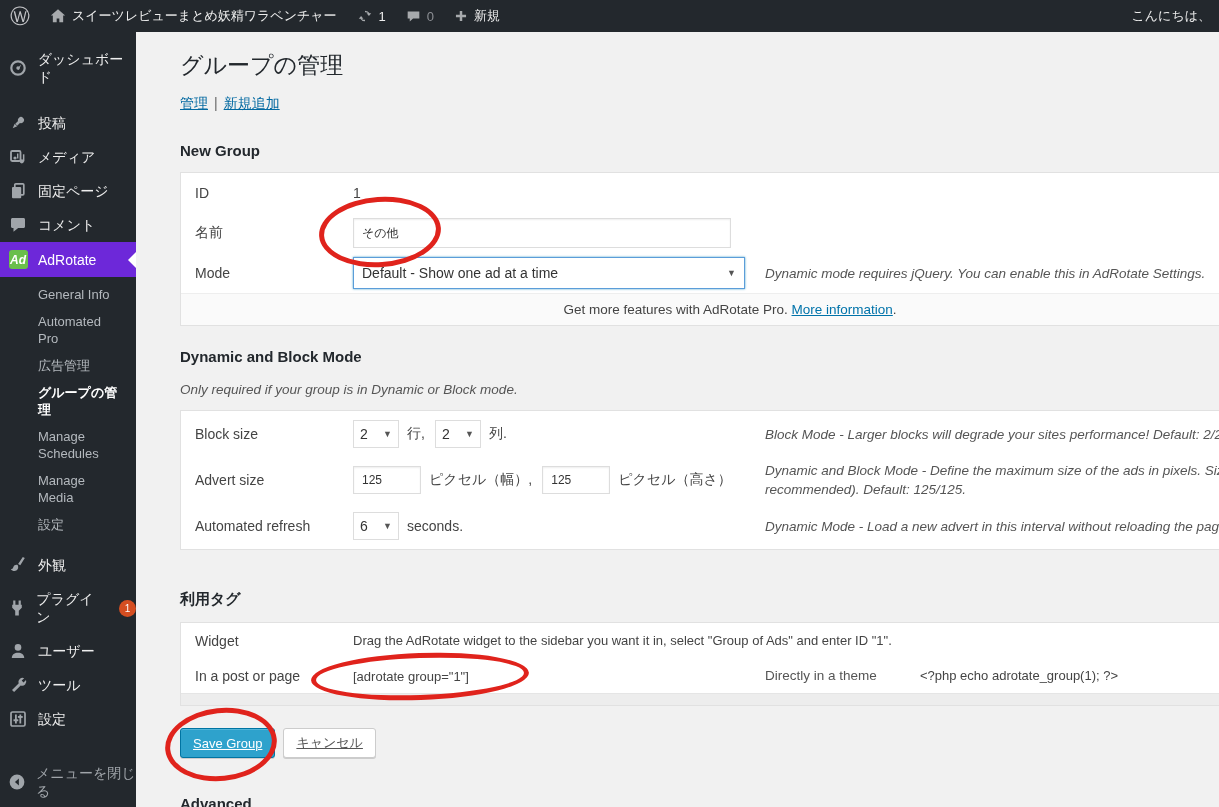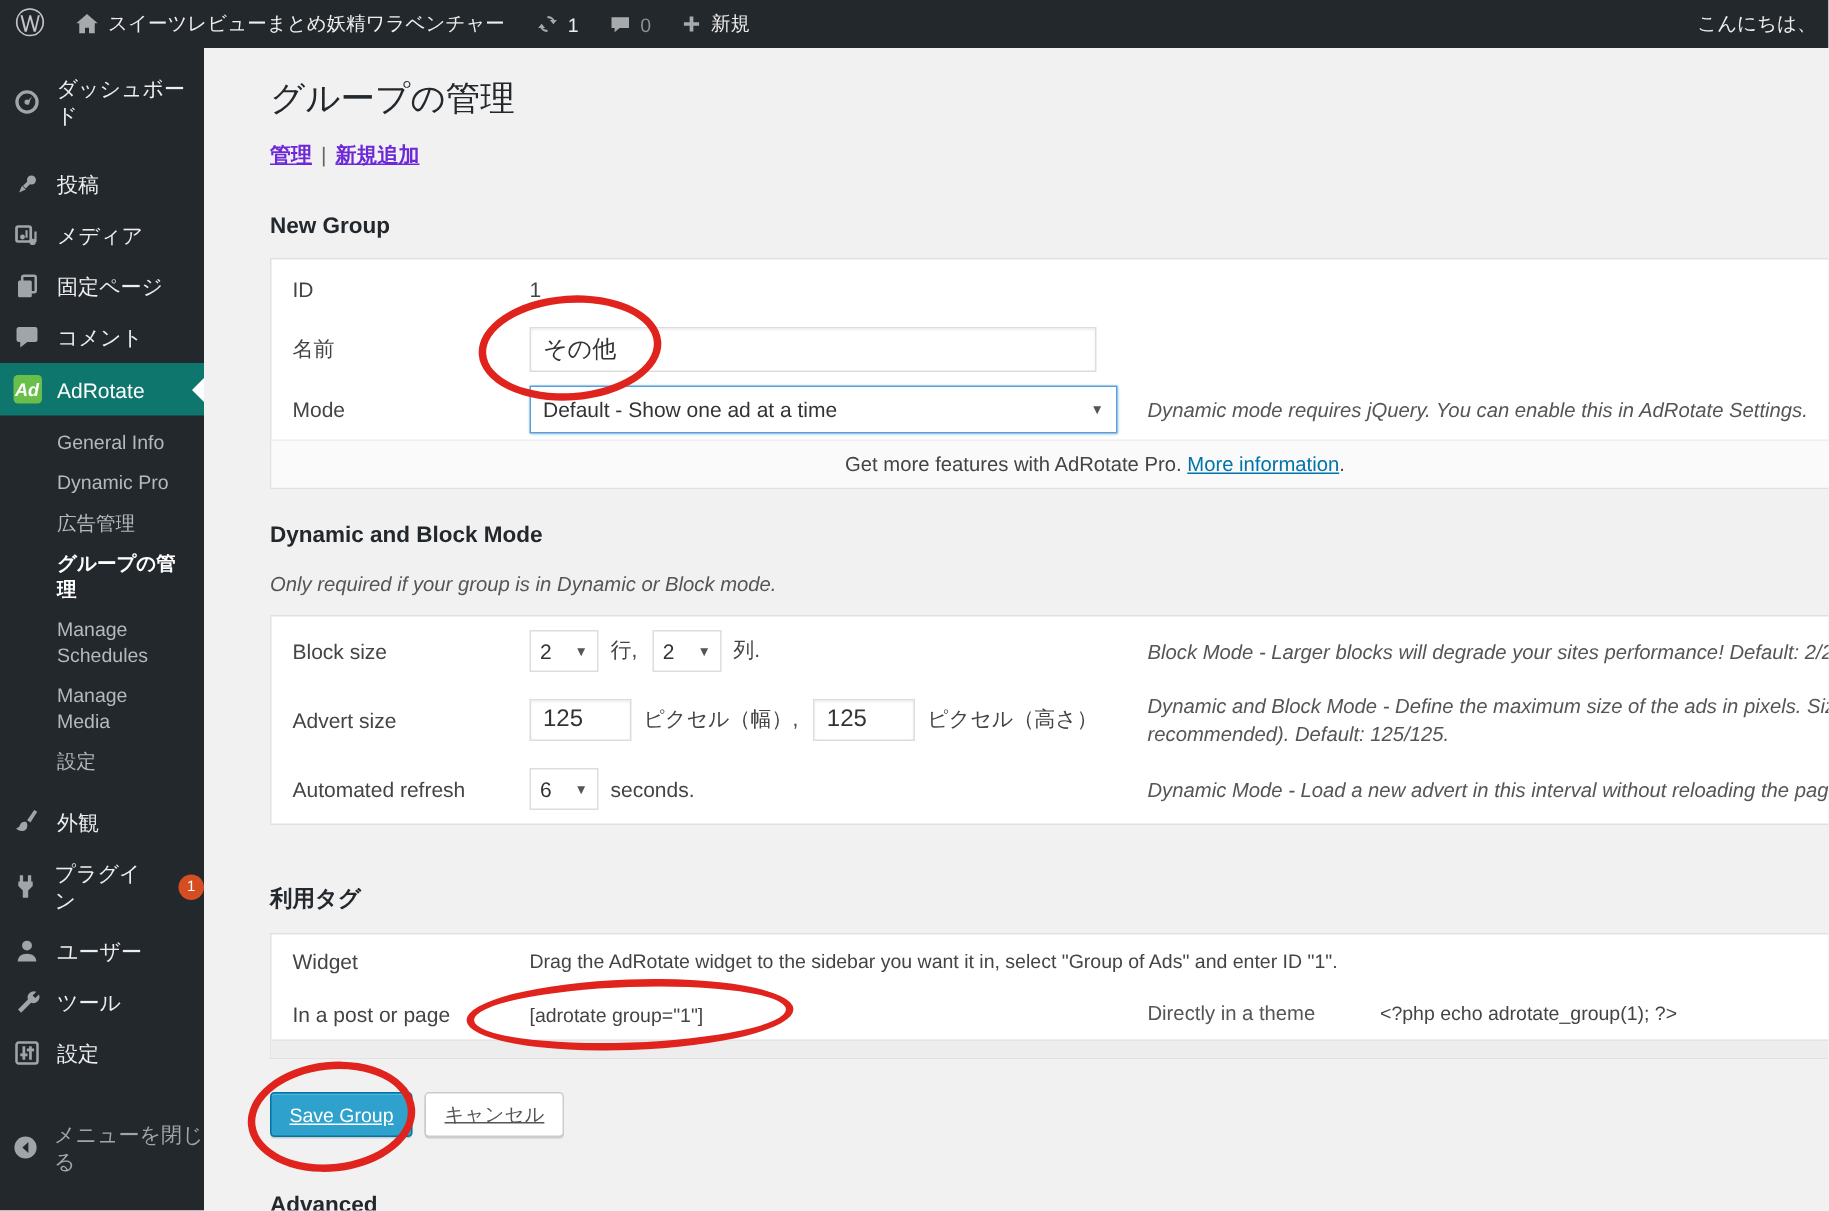--- a/index.html
+++ b/index.html
@@ -29,21 +29,21 @@
   .sidebar {
     position:absolute; top:32px; left:0; width:136px; bottom:0;
     background:#23282d; color:#eee; padding-top:10px; z-index:40; font-size:14px;
   }
   .menu-item {
     position:relative; display:flex; align-items:center; gap:10px;
     padding:8px 0 8px 8px; cursor:pointer; color:#eee;
   }
   .menu-item .mi { width:20px; display:inline-flex; justify-content:center; color:#a0a5aa; }
   .menu-item .mi svg { fill:#a0a5aa; }
-  .menu-item.current { background:#0f766e; }
+  .menu-item.current { background:#6d28d9; }
   .menu-item.current .ml { color:#fff; }
   .menu-item.dim .ml { color:#a0a5aa; }
   .ml { line-height:18px; }
   .gap-sep { height:12px; }
   .gap-sep-sm { height:8px; }
   .current-arrow {
     position:absolute; right:0; top:50%; margin-top:-8px;
     width:0; height:0; border-top:8px solid transparent; border-bottom:8px solid transparent;
     border-right:8px solid #fff;
   }
@@ -58,36 +58,36 @@
   .update-badge {
     display:inline-flex; align-items:center; justify-content:center;
     min-width:17px; height:17px; border-radius:50%; background:#d54e21; color:#fff;
     font-size:10px; margin-left:7px; padding:0 3px;
   }
 
   
   .content { position:absolute; left:160px; top:32px; right:0; bottom:0; padding:10px 0 0 20px; overflow:hidden; }
   .page-title { font-size:23px; font-weight:400; color:#23282d; margin-top:9px; line-height:29px; }
   .nav-links { margin-top:15px; font-size:14px; }
-  .nav-links a { color:#6d28d9; font-weight:bold; text-decoration:underline; cursor:pointer; }
+  .nav-links a { color:#0369a1; font-weight:normal; text-decoration:underline; cursor:pointer; }
   .nav-sep { color:#666; margin:0 6px; font-weight:normal; }
   .h3 { font-size:15px; font-weight:bold; color:#23282d; }
   .sec-newgroup { margin-top:29px; }
   .panel {
     background:#fff; border:1px solid #e1e1e1; width:1100px; margin-top:13px;
   }
   .prow { display:flex; align-items:center; min-height:40px; }
   .pcell-label { width:172px; padding-left:14px; flex:none; color:#444; }
   .pcell-value { width:412px; flex:none; display:flex; align-items:center; }
   .pcell-note { flex:1; font-style:italic; color:#555; font-size:13.5px; line-height:19px; }
   .nowrap { white-space:nowrap; }
 
   .text-input {
     height:30px; border:1px solid #ddd; background:#fff; padding:0 8px;
-    font-size:16px; color:#333; font-family:inherit;
+    font-size:12px; color:#333; font-family:inherit;
     box-shadow:inset 0 1px 2px rgba(0,0,0,.07); border-radius:0;
   }
   .name-input { width:378px; }
   .num-input { width:68px; height:28px; }
 
   .fakeselect {
     display:inline-flex; align-items:center; justify-content:space-between;
     border:1px solid #ddd; background:#fff; height:30px; padding:0 8px;
     color:#333; cursor:pointer;
   }
@@ -242,21 +242,21 @@
     <div class="menu-item current">
       <span class="mi">
         <span class="ad-badge-icon">Ad</span>
       </span>
       <span class="ml">AdRotate</span>
       <span class="current-arrow"></span>
     </div>
 
     <div class="submenu">
       <div class="submenu-item">General Info</div>
-      <div class="submenu-item">Dynamic Pro</div>
+      <div class="submenu-item">Automated Pro</div>
       <div class="submenu-item">広告管理</div>
       <div class="submenu-item current">グループの管理</div>
       <div class="submenu-item">Manage Schedules</div>
       <div class="submenu-item">Manage Media</div>
       <div class="submenu-item">設定</div>
     </div>
 
     <div class="menu-item">
       <span class="mi">
         <svg width="18" height="18" viewBox="0 0 18 18">

